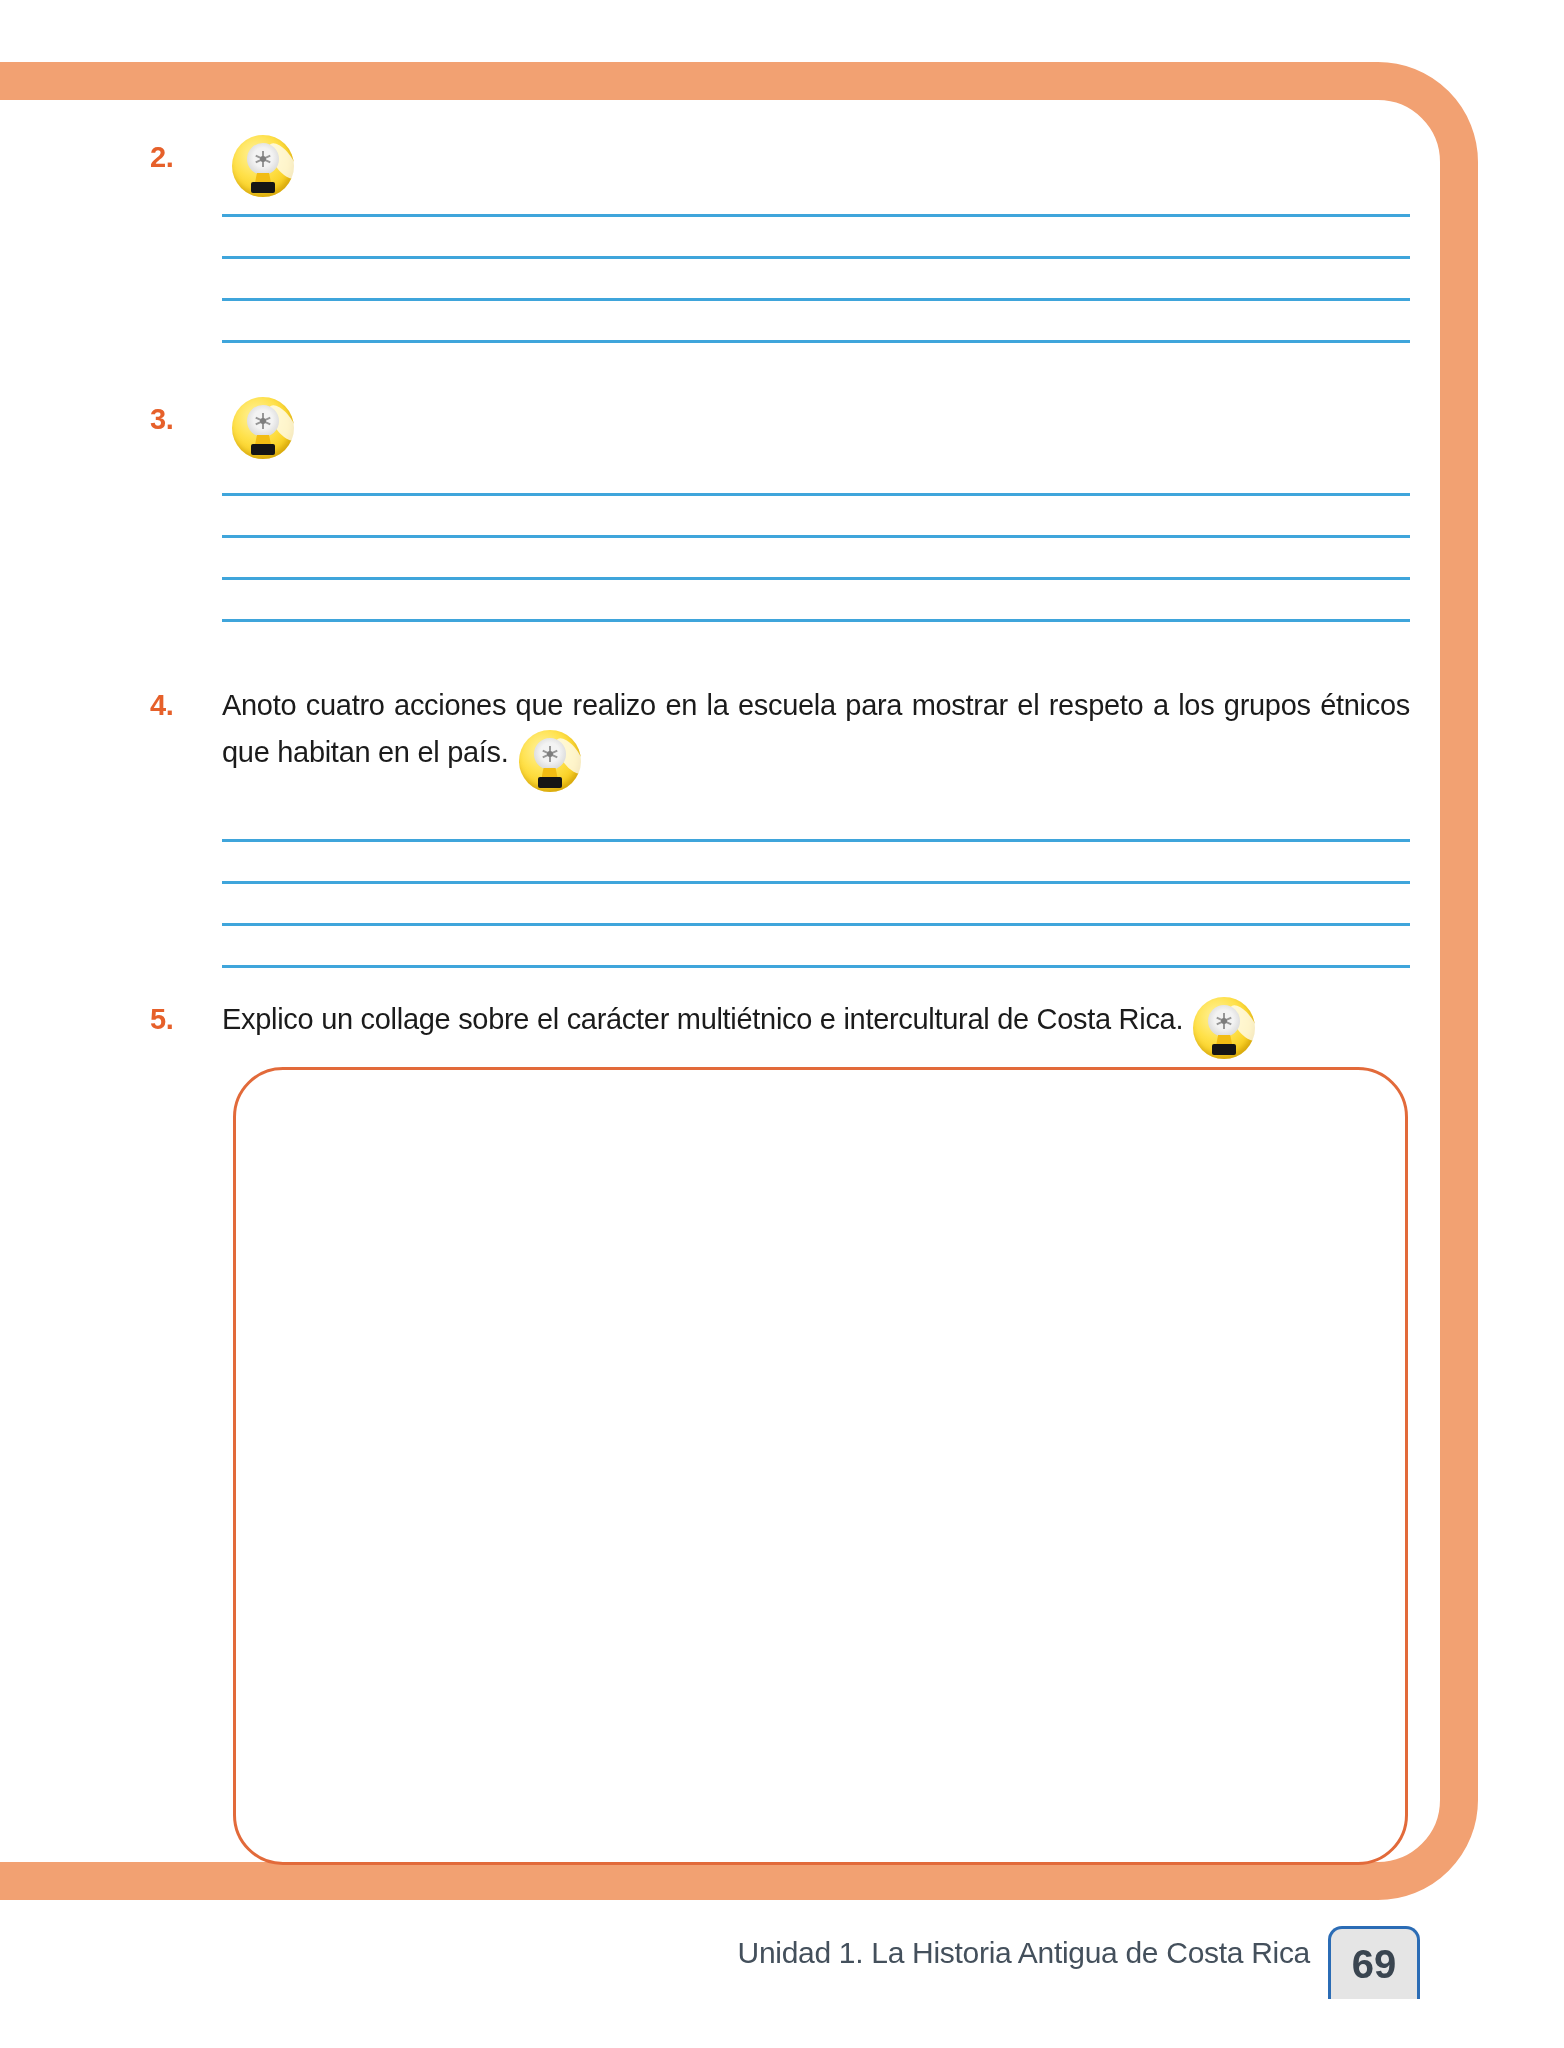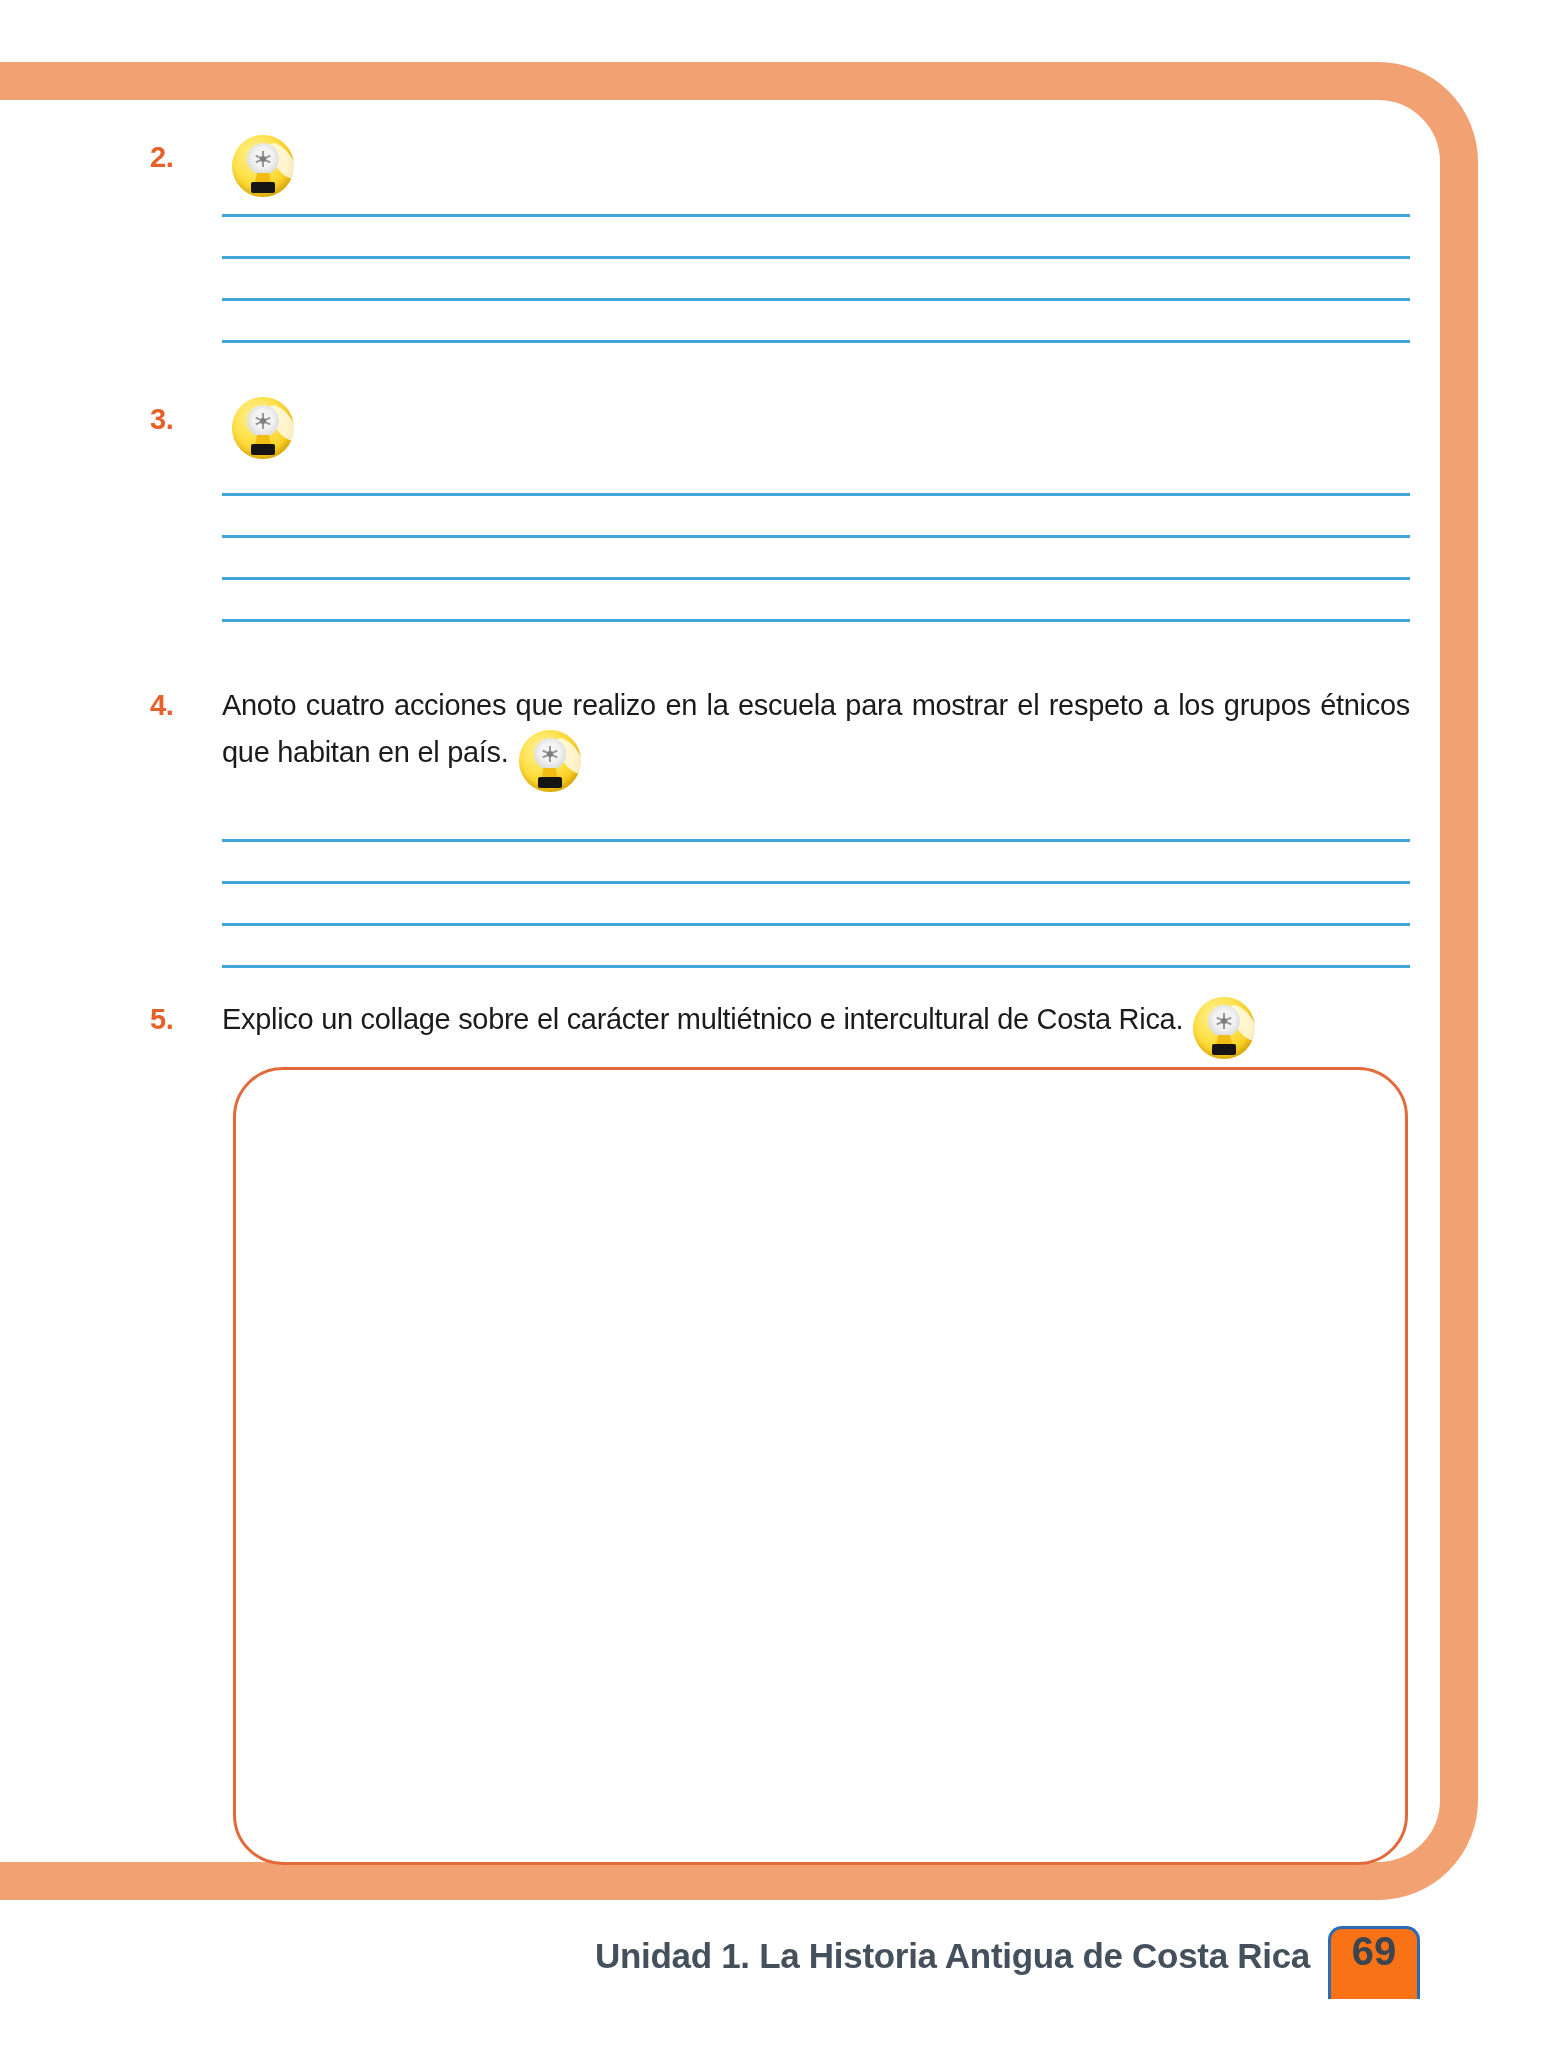--- a/index.html
+++ b/index.html
@@ -75,26 +75,26 @@
     clip-path:polygon(12% 0, 88% 0, 100% 100%, 0 100%);
   }
   .tip .base {
     position:absolute; left:50%; top:47px; width:24px; height:11px; display:block;
     transform:translateX(-50%); background:#151515; border-radius:2px;
   }
 
   
   .footer-label {
     position:absolute; right:254px; top:1936px;
-    font-size:35px; font-weight:bold; color:#44505C; letter-spacing:-0.3px;
+    font-size:30px; font-weight:normal; color:#44505C; letter-spacing:-0.3px;
   }
   .page-box {
     position:absolute; left:1328px; top:1926px; width:86px; height:70px;
     border:3px solid #2B6CB5; border-bottom:none; border-radius:14px 14px 0 0;
-    display:flex; align-items:flex-start; justify-content:center; background:#f97316;
+    display:flex; align-items:center; justify-content:center; background:#e5e5e5;
   }
   .page-num { font-size:40px; font-weight:600; color:#3A4550; }
 </style>
 </head>
 <body>
 
 <div class="page">
 
   <div class="frame"></div>
 

